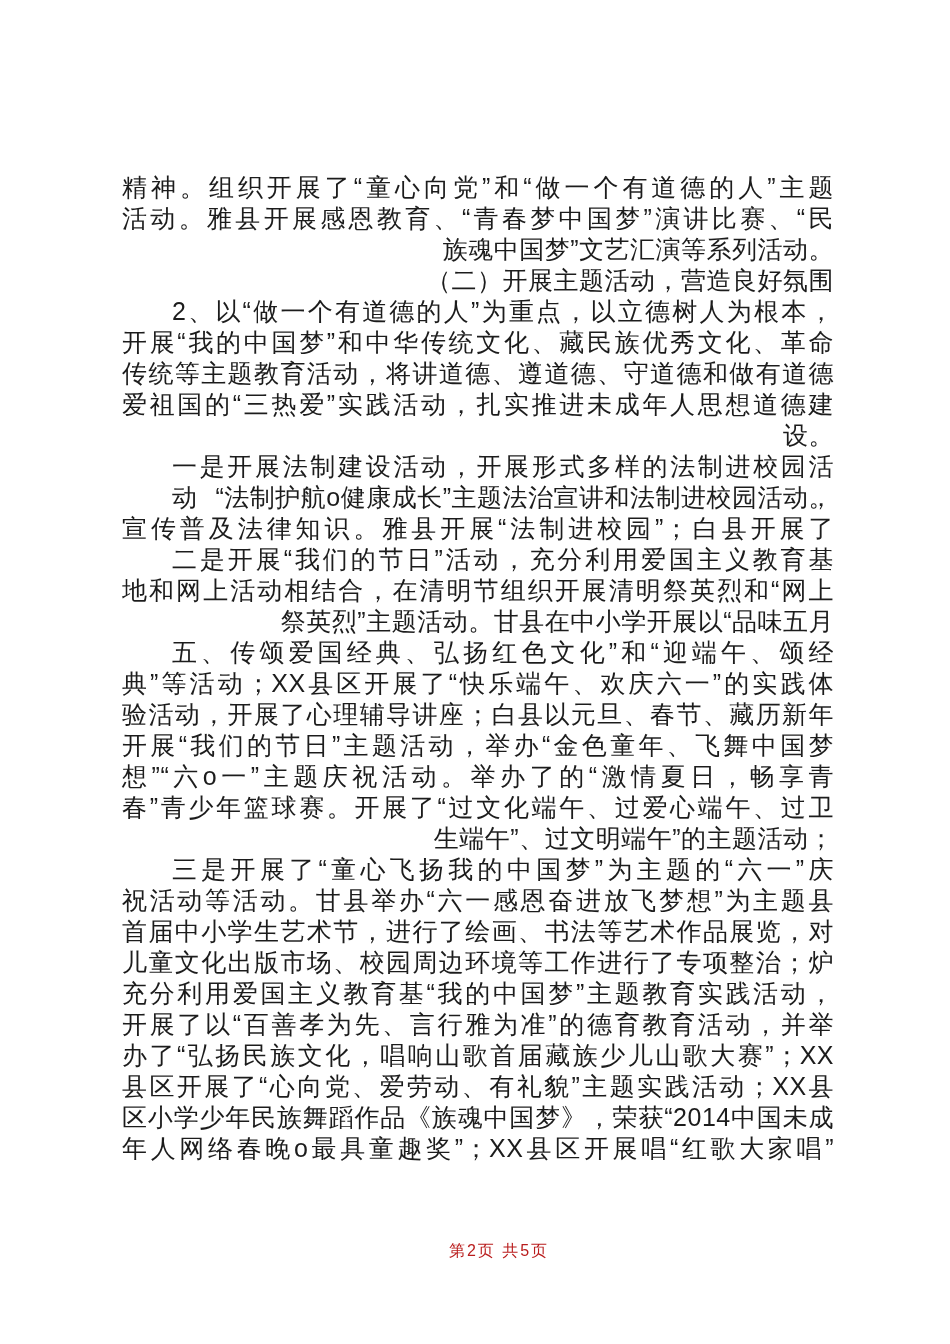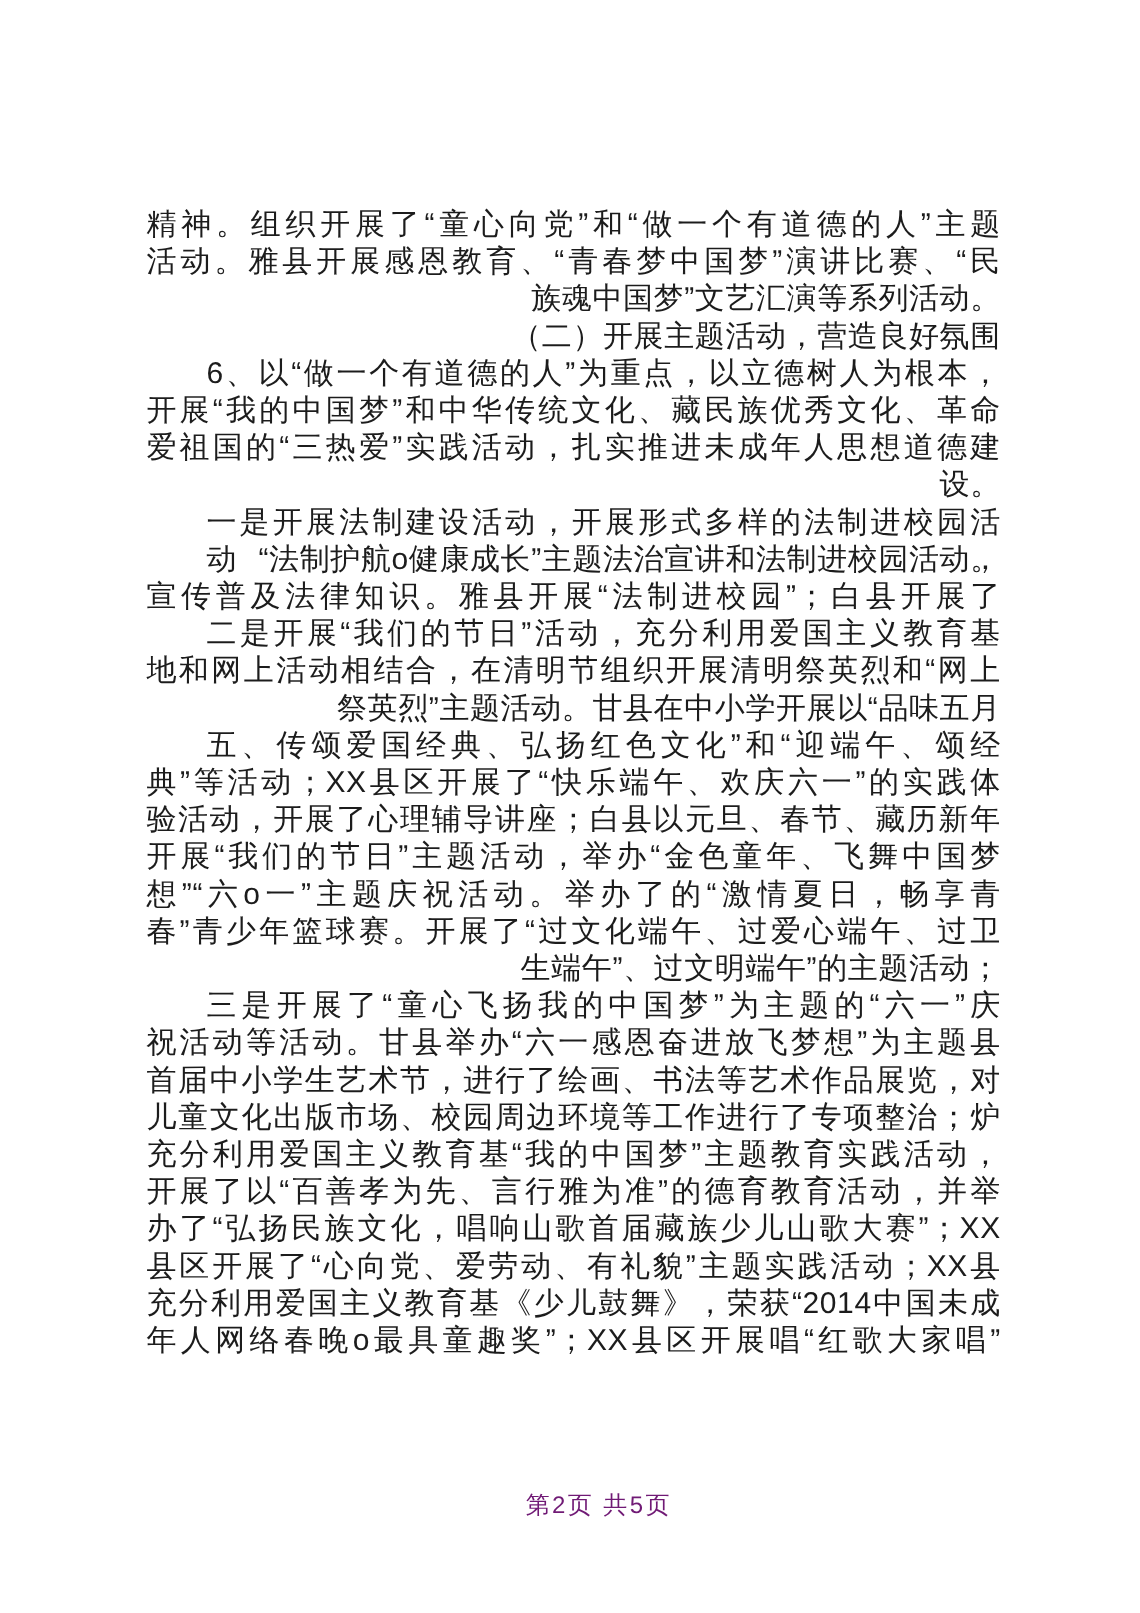--- a/index.html
+++ b/index.html
@@ -43,36 +43,37 @@
     position: absolute;
     left: 0;
     right: 0;
     top: 1241px;
     height: 28px;
     text-align: center;
   }
   .footer .page-num {
     display: inline-block;
     transform: translateX(24px);
-    font-size: 20px;
+    font-size: 16px;
     letter-spacing: 2px;
-    color: #701a75;
+    color: #b91c1c;
   }
 </style>
 </head>
 <body>
 
 <div class="page">
   <div class="doc-body" id="doc-body">
       <div class="line justify">精神。组织开展了“童心向党”和“做一个有道德的人”主题</div>
       <div class="line justify">活动。雅县开展感恩教育、“青春梦中国梦”演讲比赛、“民</div>
       <div class="line">族魂中国梦”文艺汇演等系列活动。</div>
       <div class="line indent">（二）开展主题活动，营造良好氛围</div>
-      <div class="line indent justify">6、以“做一个有道德的人”为重点，以立德树人为根本，</div>
+      <div class="line indent justify">2、以“做一个有道德的人”为重点，以立德树人为根本，</div>
       <div class="line justify">开展“我的中国梦”和中华传统文化、藏民族优秀文化、革命</div>
+      <div class="line justify">传统等主题教育活动，将讲道德、遵道德、守道德和做有道德</div>
       <div class="line justify">爱祖国的“三热爱”实践活动，扎实推进未成年人思想道德建</div>
       <div class="line">设。</div>
       <div class="line indent justify">一是开展法制建设活动，开展形式多样的法制进校园活动，</div>
       <div class="line">“法制护航o健康成长”主题法治宣讲和法制进校园活动。</div>
       <div class="line justify">宣传普及法律知识。雅县开展“法制进校园”；白县开展了</div>
       <div class="line indent justify">二是开展“我们的节日”活动，充分利用爱国主义教育基</div>
       <div class="line justify">地和网上活动相结合，在清明节组织开展清明祭英烈和“网上</div>
       <div class="line">祭英烈”主题活动。甘县在中小学开展以“品味五月</div>
       <div class="line indent justify">五、传颂爱国经典、弘扬红色文化”和“迎端午、颂经</div>
       <div class="line justify">典”等活动；XX县区开展了“快乐端午、欢庆六一”的实践体</div>
@@ -82,19 +83,19 @@
       <div class="line justify">春”青少年篮球赛。开展了“过文化端午、过爱心端午、过卫</div>
       <div class="line">生端午”、过文明端午”的主题活动；</div>
       <div class="line indent justify">三是开展了“童心飞扬我的中国梦”为主题的“六一”庆</div>
       <div class="line justify">祝活动等活动。甘县举办“六一感恩奋进放飞梦想”为主题县</div>
       <div class="line justify">首届中小学生艺术节，进行了绘画、书法等艺术作品展览，对</div>
       <div class="line justify">儿童文化出版市场、校园周边环境等工作进行了专项整治；炉</div>
       <div class="line justify">充分利用爱国主义教育基“我的中国梦”主题教育实践活动，</div>
       <div class="line justify">开展了以“百善孝为先、言行雅为准”的德育教育活动，并举</div>
       <div class="line justify">办了“弘扬民族文化，唱响山歌首届藏族少儿山歌大赛”；XX</div>
       <div class="line justify">县区开展了“心向党、爱劳动、有礼貌”主题实践活动；XX县</div>
-      <div class="line justify">充分利用爱国主义教育基《少儿鼓舞》，荣获“2014中国未成</div>
+      <div class="line justify">区小学少年民族舞蹈作品《族魂中国梦》，荣获“2014中国未成</div>
       <div class="line justify">年人网络春晚o最具童趣奖”；XX县区开展唱“红歌大家唱”</div>
     </div>
   <div class="footer">
     <span class="page-num">第2页 共5页</span>
   </div>
 </div>
 
 </body></html>

